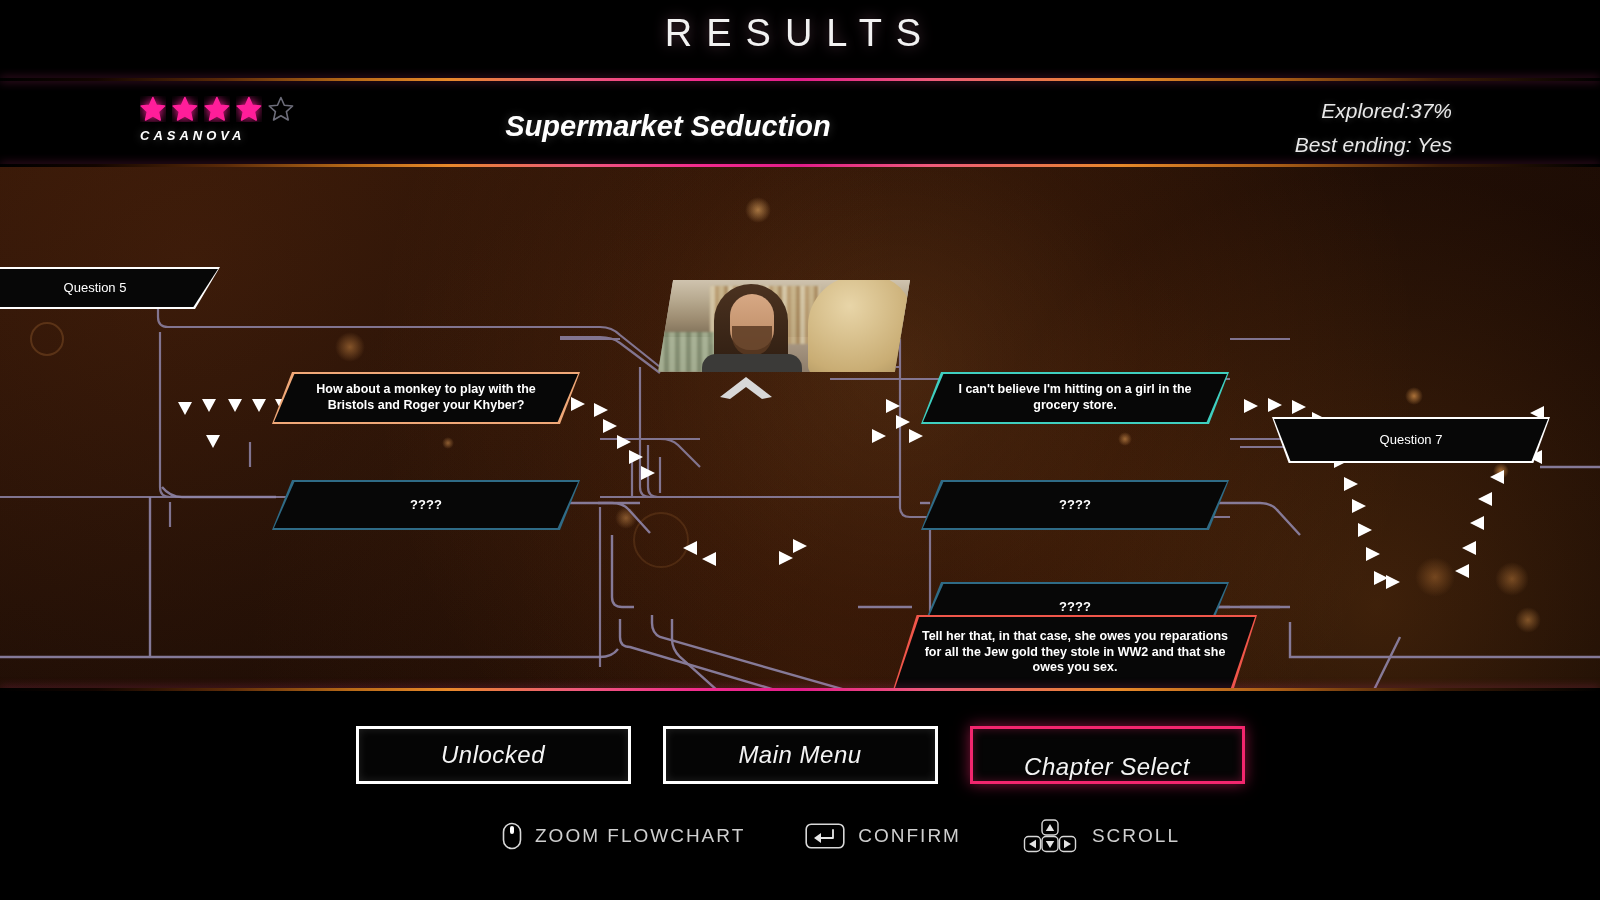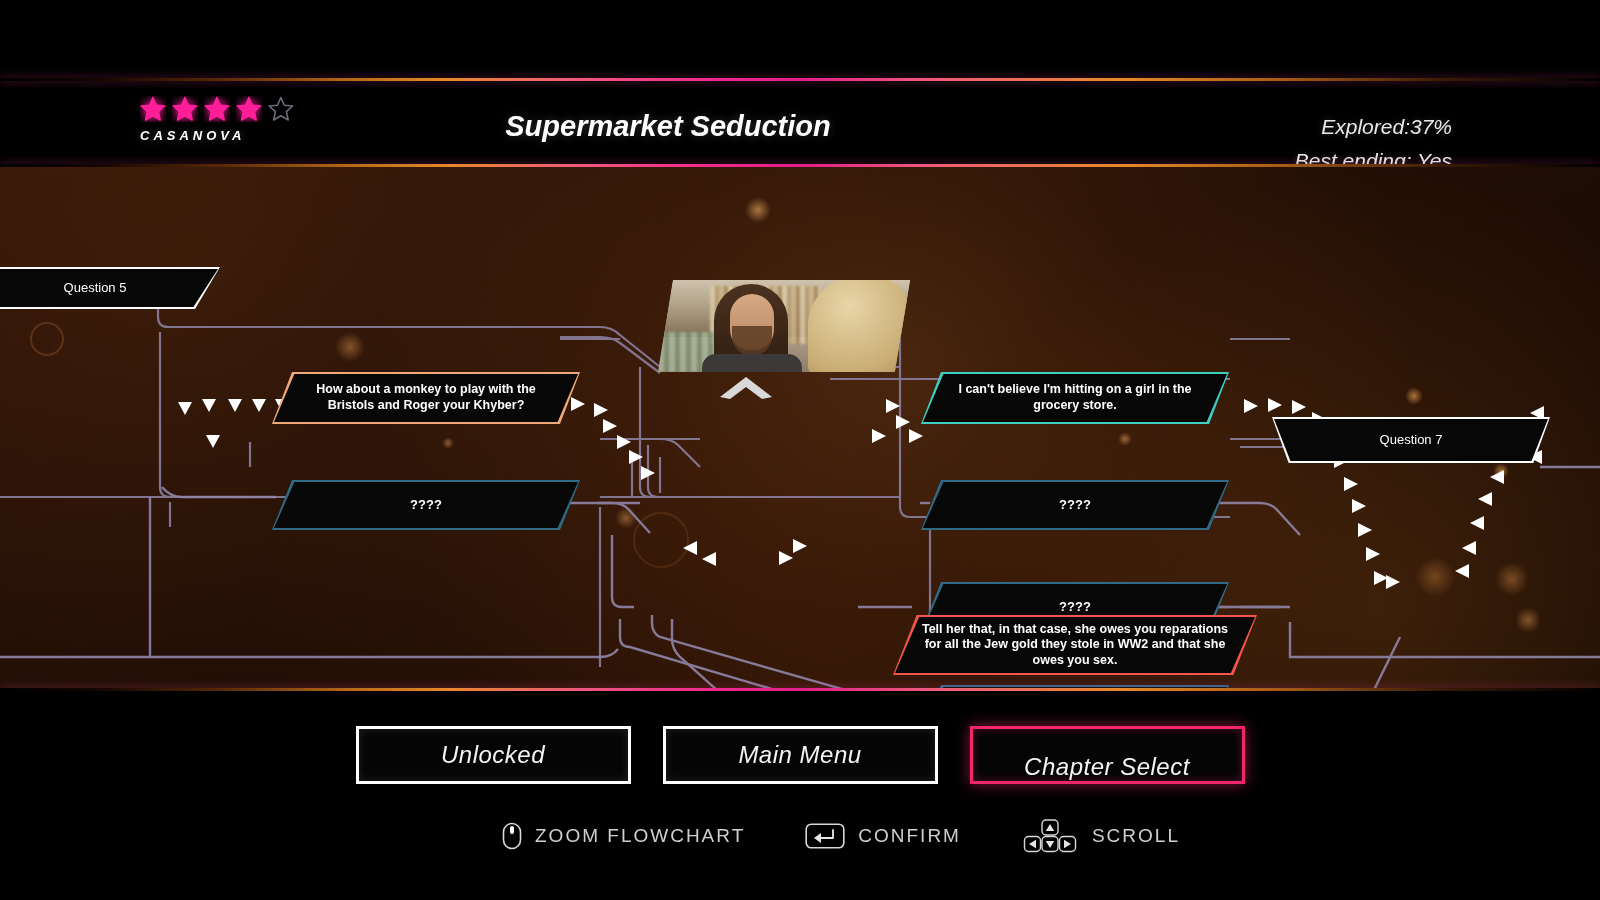--- a/index.html
+++ b/index.html
@@ -36,21 +36,21 @@
     margin-top:6px; color:#fff; font-size:13px; font-style:italic;
     font-weight:700; letter-spacing:4px; text-shadow:0 0 8px rgba(255,255,255,.25);
   }
 
   .chapter-title{
     position:absolute; left:0; width:1336px; top:26px; text-align:center;
     color:#fff; font-size:29px; font-weight:700; font-style:italic;
     text-shadow:0 0 10px rgba(255,255,255,.2);
   }
 
-  .stats{ position:absolute; right:148px; top:10px; text-align:right;margin-top:16px; }
+  .stats{ position:absolute; right:148px; top:10px; text-align:right; }
   .stats div{
     color:#e9e9e9; font-size:21px; font-style:italic; line-height:34px;
     text-shadow:0 0 6px rgba(255,255,255,.2);
   }
 
   
   #stage{
     position:absolute; top:167px; left:0; width:1600px; height:521px;
     overflow:hidden;
     background:
@@ -117,20 +117,21 @@
     display:flex; justify-content:center; align-items:center; gap:60px;margin-left:41px; }
   .hint{ display:flex; align-items:center; gap:13px; }
   .hint .lbl{ color:#cfcfcf; font-size:19px; letter-spacing:2px; }
   .hint svg{ display:block; }
 </style>
 </head>
 <body>
 
 <div id="app">
 
+  <div class="header-title">RESULTS</div>
   <div class="divider" id="div-top"></div>
 
   <div class="meta-bar">
     <div class="stars-block">
       <div class="stars" id="stars">
           <span class="star">
             <svg viewBox="0 0 26 26">
               <polygon points="12.9,1.5 16.3,9.2 24.6,10.0 18.4,15.7 20.2,24.0 12.9,19.7 5.6,24.0 7.4,15.7 1.2,10.0 9.5,9.2" fill="#ff1e9a" stroke="#ff1e9a" stroke-width="1.6" stroke-linejoin="round" style="filter:drop-shadow(0 0 5px #ff1e9a)"></polygon>
             </svg>
           </span>
@@ -328,21 +329,21 @@
       <div class="face"></div>
       <div class="txt" style="font-size:13px;">Question 7</div>
     </div>
 
     <div class="nodewrap" style="left:921px; top:518px; width:308px; height:50px;">
       <div class="edge" style="background:#2f6b86;"></div>
       <div class="face"></div>
       <div class="txt" style="font-size:13px; font-weight:700;">????</div>
     </div>
 
-    <div class="nodewrap" style="left:893px; top:448px; width:364px; height:60px;">
+    <div class="nodewrap" style="left:893px; top:448px; width:364px; height:75px;">
       <div class="edge" style="background:#f0564a;"></div>
       <div class="face"></div>
       <div class="txt" style="font-size:12.5px; font-weight:600; padding:4px 26px;">Tell her that, in that case, she owes you reparations for all the Jew gold they stole in WW2 and that she owes you sex.</div>
     </div>
 
     <div id="thumb" style="left:658px; top:113px; width:252px; height:92px;">
       <div class="scene">
         <div class="sky"></div>
         <div class="shelf" style="left:0;top:0;width:100%;height:62%;
              background:linear-gradient(180deg,#cfc3ae 0%,#b7a98f 35%,#9c8b70 70%,#7d6e57 100%);"></div>

